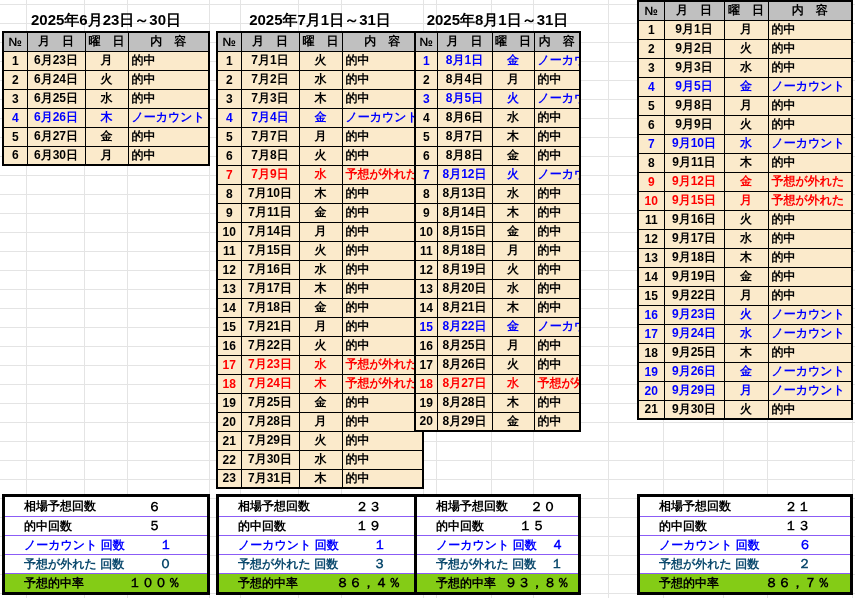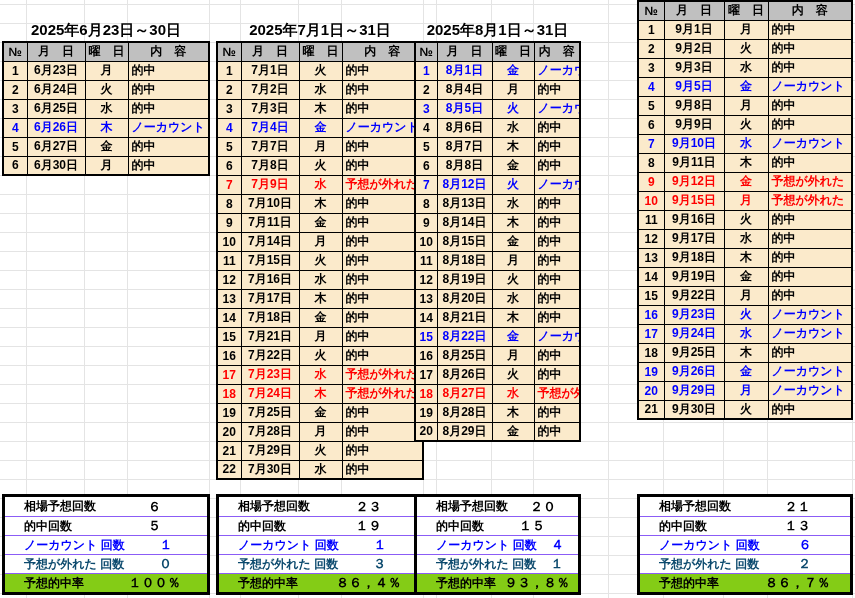--- a/index.html
+++ b/index.html
@@ -14,21 +14,21 @@
     background-image:repeating-linear-gradient(to bottom,#E4E4E4 0 1px,transparent 1px 19px);
     background-position:0 4px;
   }
   .month-col{position:absolute;top:0;height:598px;z-index:1}
   #m0{left:2px;width:208px}
   #m1{left:216px;width:208px}
   #m2{left:414px;width:167px}
   #m3{left:637px;width:216px}
   .vline{display:block;position:absolute;top:0;bottom:0;width:1px;background:#E4E4E4;z-index:0}
   .title{
-    position:relative;z-index:1;height:23px;line-height:24px;margin-top:18px;
+    position:relative;z-index:1;height:23px;line-height:24px;margin-top:8px;
     text-align:center;font-size:15px;white-space:nowrap;
   }
   table.month{
     position:relative;z-index:1;width:100%;table-layout:fixed;
     border-collapse:collapse;border:2px solid #000;background:#FBEACB;
   }
   table.month th,table.month td{
     border:1px solid #000;height:19px;padding:0;font-size:12px;
     white-space:nowrap;overflow:hidden;
   }
@@ -284,20 +284,26 @@
           <td class="c-date">7月29日</td>
           <td class="c-weekday">火</td>
           <td class="c-content">的中</td>
         </tr>
         <tr class="status-hit">
           <td class="c-no">22</td>
           <td class="c-date">7月30日</td>
           <td class="c-weekday">水</td>
           <td class="c-content">的中</td>
         </tr>
+        <tr class="status-hit">
+          <td class="c-no">23</td>
+          <td class="c-date">7月31日</td>
+          <td class="c-weekday">木</td>
+          <td class="c-content">的中</td>
+        </tr>
       </tbody>
   </table>
   <div class="summary">
       <div class="sum-row status-total">
         <div class="sum-label">相場予想回数</div>
         <div class="sum-value">２３</div>
       </div>
       <div class="sum-row status-hit">
         <div class="sum-label">的中回数</div>
         <div class="sum-value">１９</div>

